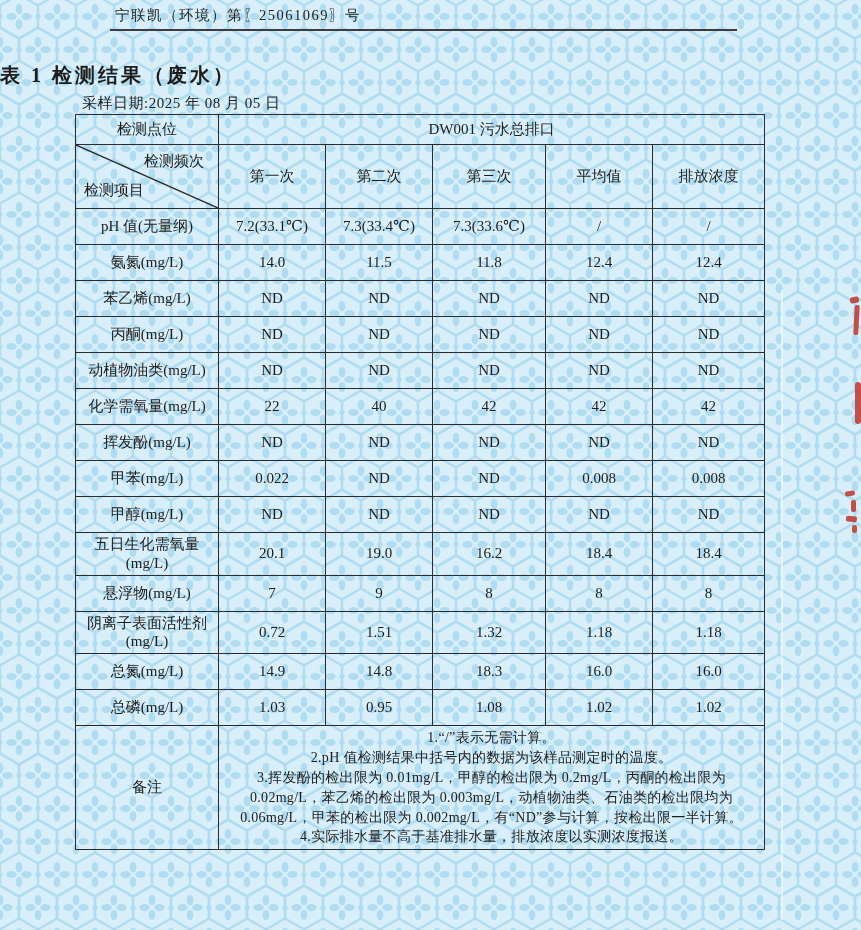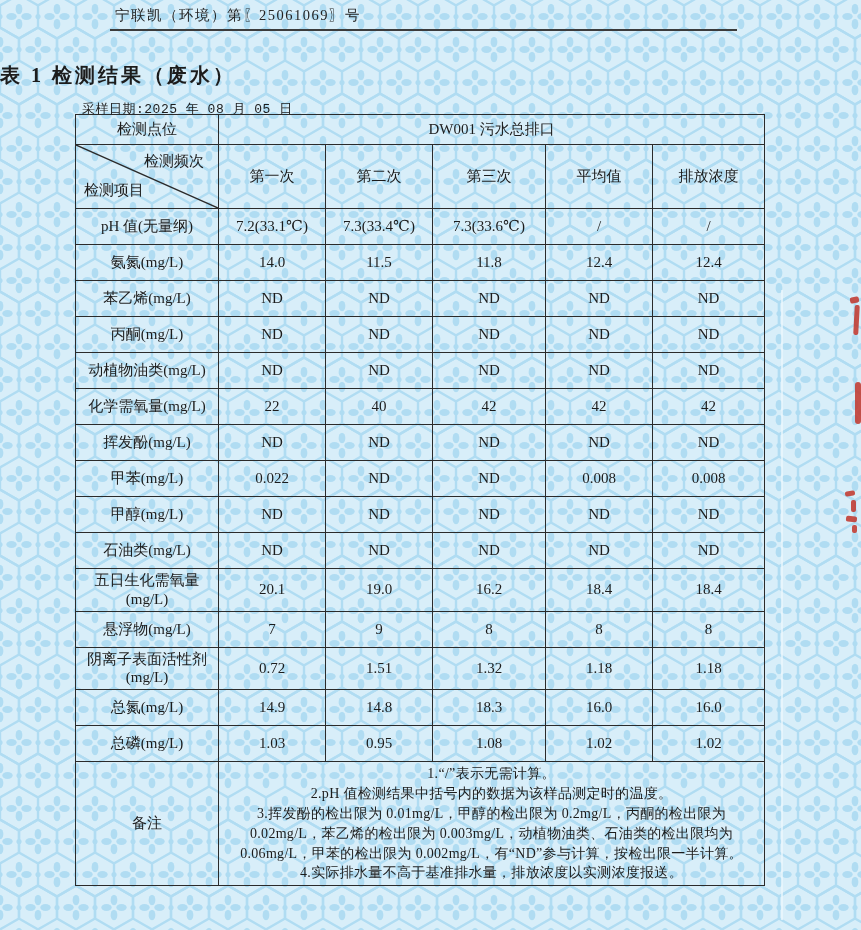--- a/index.html
+++ b/index.html
@@ -11,21 +11,21 @@
   .doc-number {
     position:absolute; left:110px; top:6px; width:627px; z-index:2;
     font-size:14.5px; letter-spacing:1.5px; padding:0 0 4px 5px;
     border-bottom:2px solid #3c3c3c; color:#222;
   }
   .title {
     position:absolute; left:0; top:62px; width:861px; z-index:2;
     text-align:left; font-size:20px; font-weight:700; letter-spacing:3px;
   }
   .date {
-    position:absolute; left:82px; top:100px; z-index:2; font-size:13px; letter-spacing:0.5px;font-family:Liberation Mono, monospace;
+    position:absolute; left:82px; top:94px; z-index:2; font-size:15px; letter-spacing:0.5px;
   }
 
   table.report {
     position:absolute; left:75px; top:114px; width:689px; z-index:2;
     border-collapse:collapse; table-layout:fixed; background:transparent;
   }
   table.report td {
     border:1.5px solid #2b2b2b; text-align:center; vertical-align:middle;
     font-size:15px; padding:2px 3px; line-height:1.25;
   }
@@ -186,28 +186,20 @@
       </tr>
       <tr class="data-row">
         <td>甲醇(mg/L)</td>
         <td>ND</td>
         <td>ND</td>
         <td>ND</td>
         <td>ND</td>
         <td>ND</td>
       </tr>
       <tr class="data-row">
-        <td>石油类(mg/L)</td>
-        <td>ND</td>
-        <td>ND</td>
-        <td>ND</td>
-        <td>ND</td>
-        <td>ND</td>
-      </tr>
-      <tr class="data-row">
         <td>五日生化需氧量(mg/L)</td>
         <td>20.1</td>
         <td>19.0</td>
         <td>16.2</td>
         <td>18.4</td>
         <td>18.4</td>
       </tr>
       <tr class="data-row">
         <td>悬浮物(mg/L)</td>
         <td>7</td>

